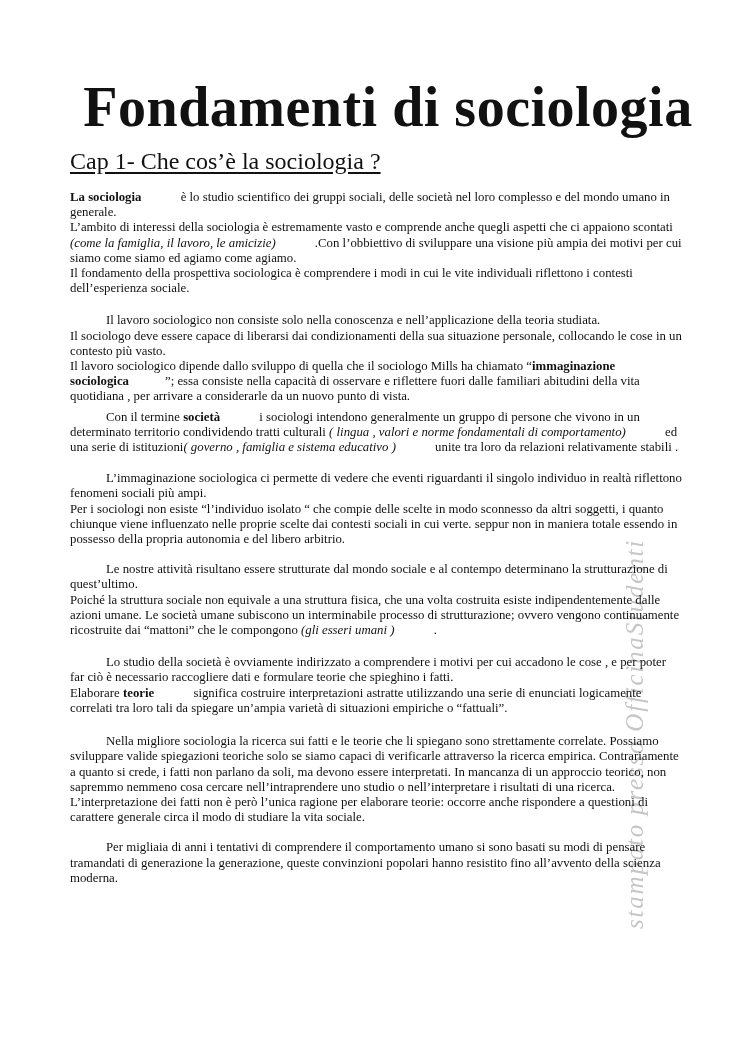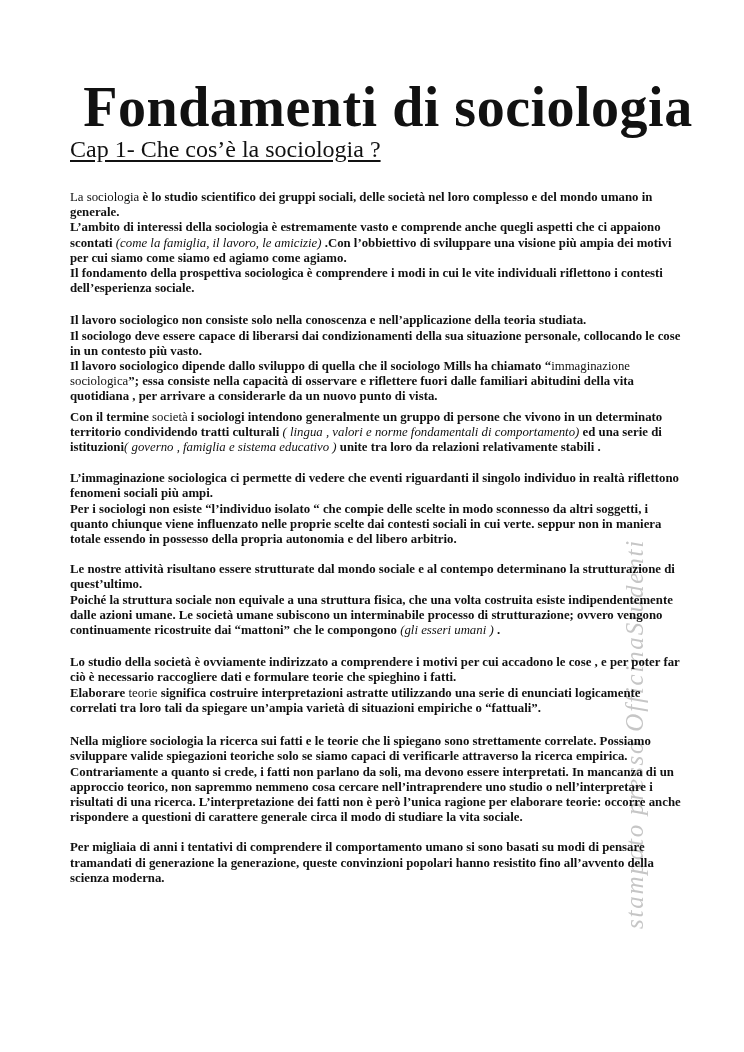--- a/index.html
+++ b/index.html
@@ -15,34 +15,34 @@
     background: var(--color-background, #ffffff);
     overflow: hidden;
   }
   .doc-title {
     position: absolute; top: 64px; left: 0; width: 744px;
     margin: 16px; text-align: center;
     font-size: 56px; line-height: 54px; font-weight: bold;
     letter-spacing: 0.5px;
   }
   .chapter {
-    position: absolute; top: 134px; left: 70px;
+    position: absolute; top: 146px; left: 70px;
     margin: 0;
     font-size: 24px; line-height: 30px; font-weight: 500;
     text-decoration: underline;
     text-underline-offset: 3px;
   }
   .content {
     position: absolute; top: 190px; left: 70px; width: 612px;
     font-size: 12.8px; line-height: 15.2px;
     z-index: 2;
   }
   .para { margin: 0; white-space: pre-wrap; }
-  .seg-n { font-weight: bold; font-style: normal; }
-  .seg-b { font-weight: normal; }
+  .seg-n { font-weight: normal; font-style: normal; margin-left: 36px; }
+  .seg-b { font-weight: bold; }
   .seg-i { font-style: italic; }
   .seg-bu { font-weight: bold; text-decoration: underline; text-underline-offset: 2px; }
   .section-heading {
     margin: 0; font-size: 15.5px; line-height: 18px; font-weight: bold;
   }
   .mt5  { margin-top: 5px; }
   .mt6  { margin-top: 6px; }
   .mt7  { margin-top: 7px; }
   .mt15 { margin-top: 15px; }
   .mt16 { margin-top: 16px; }

